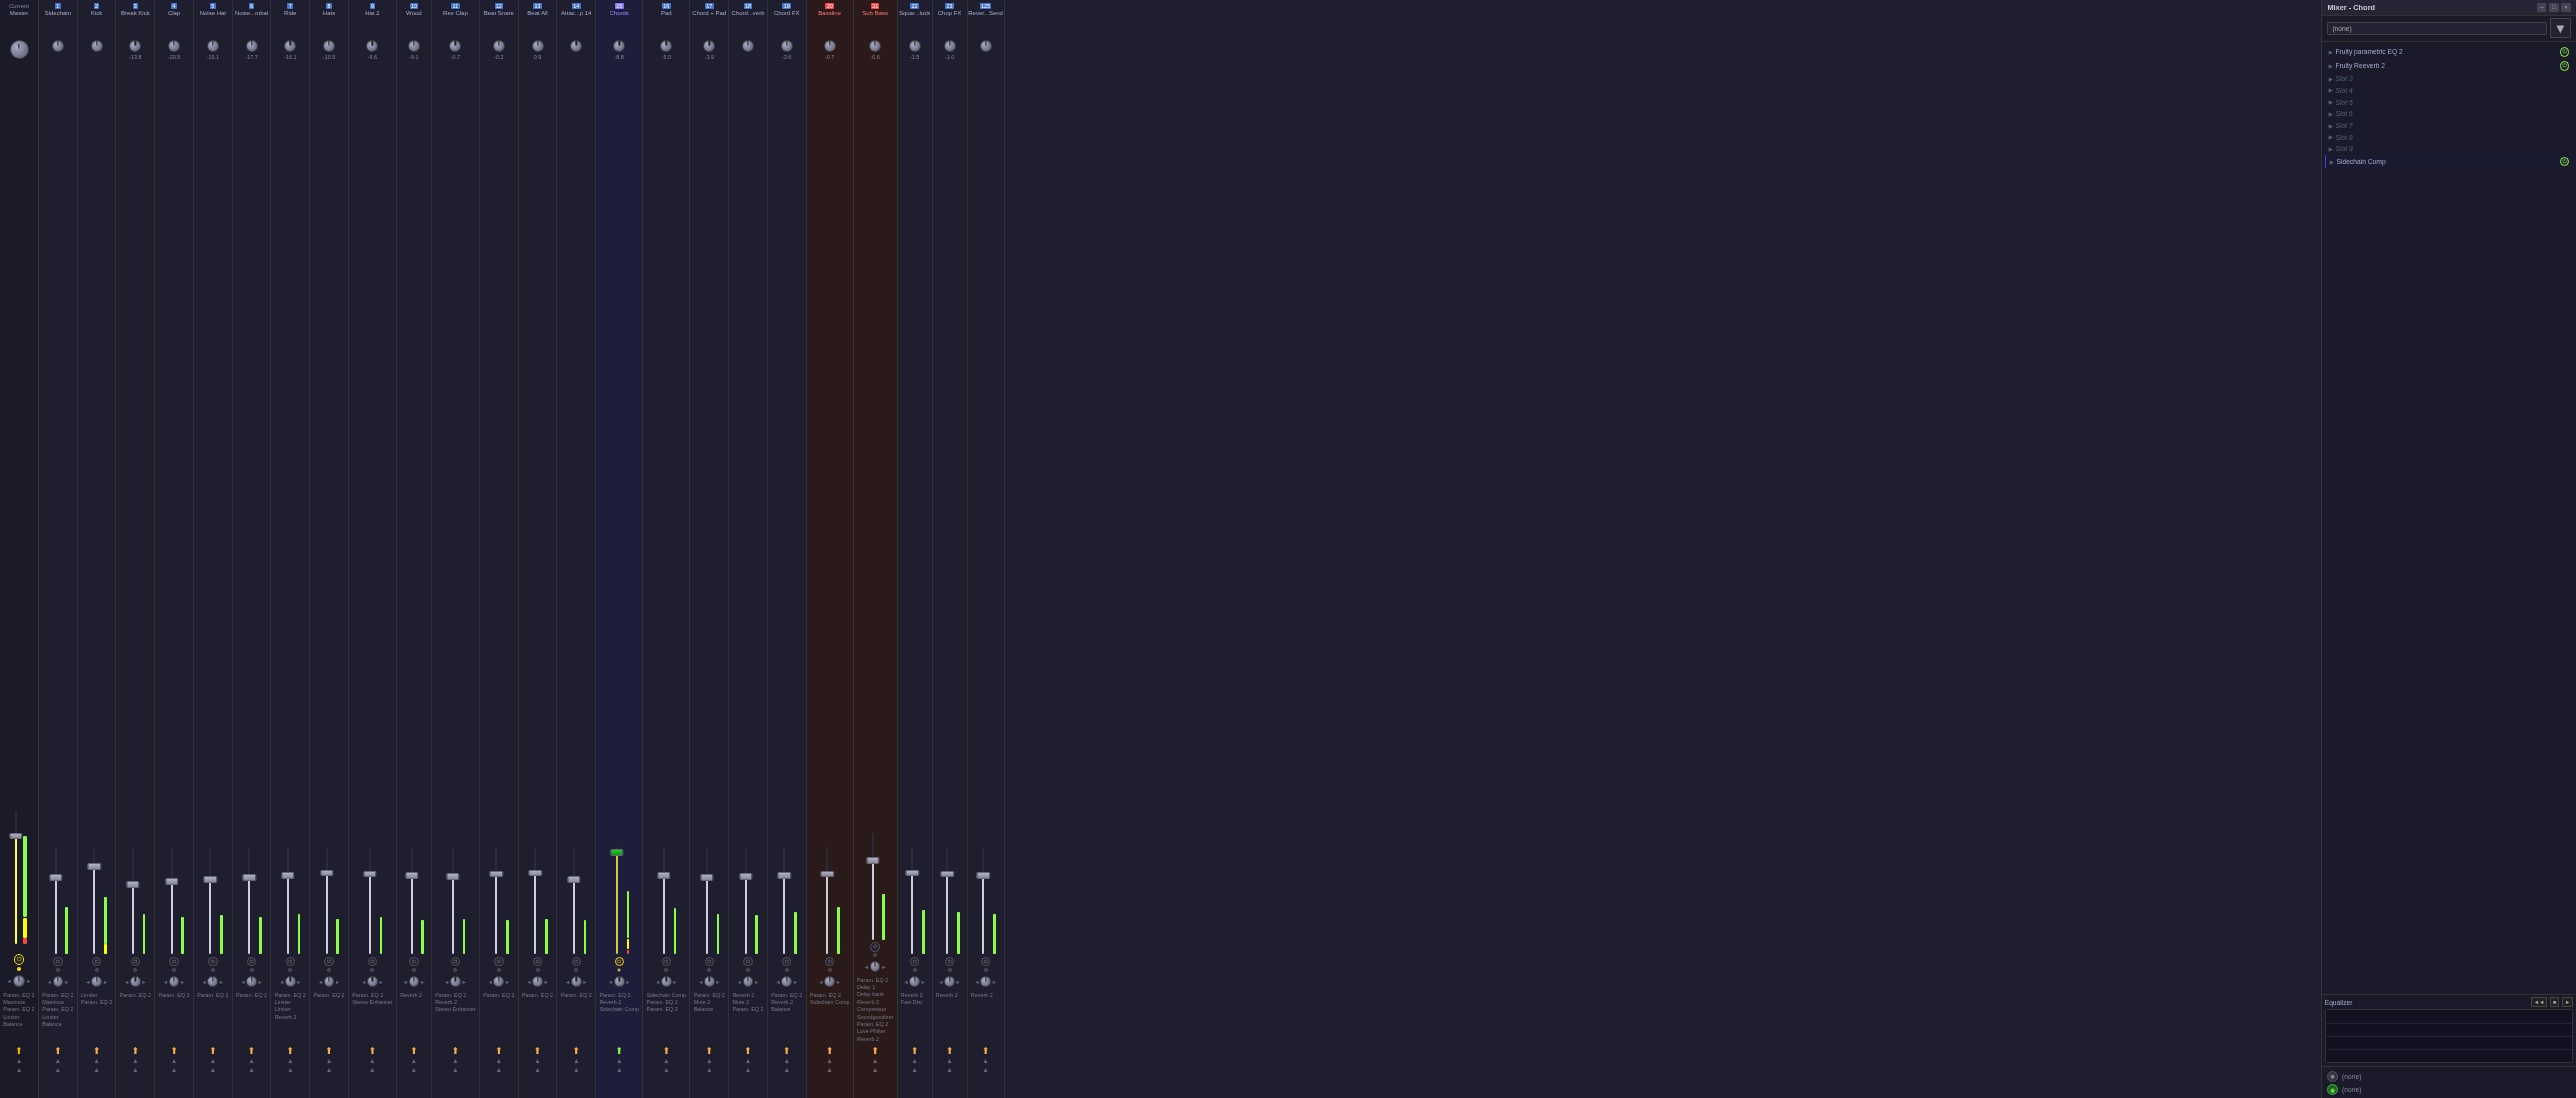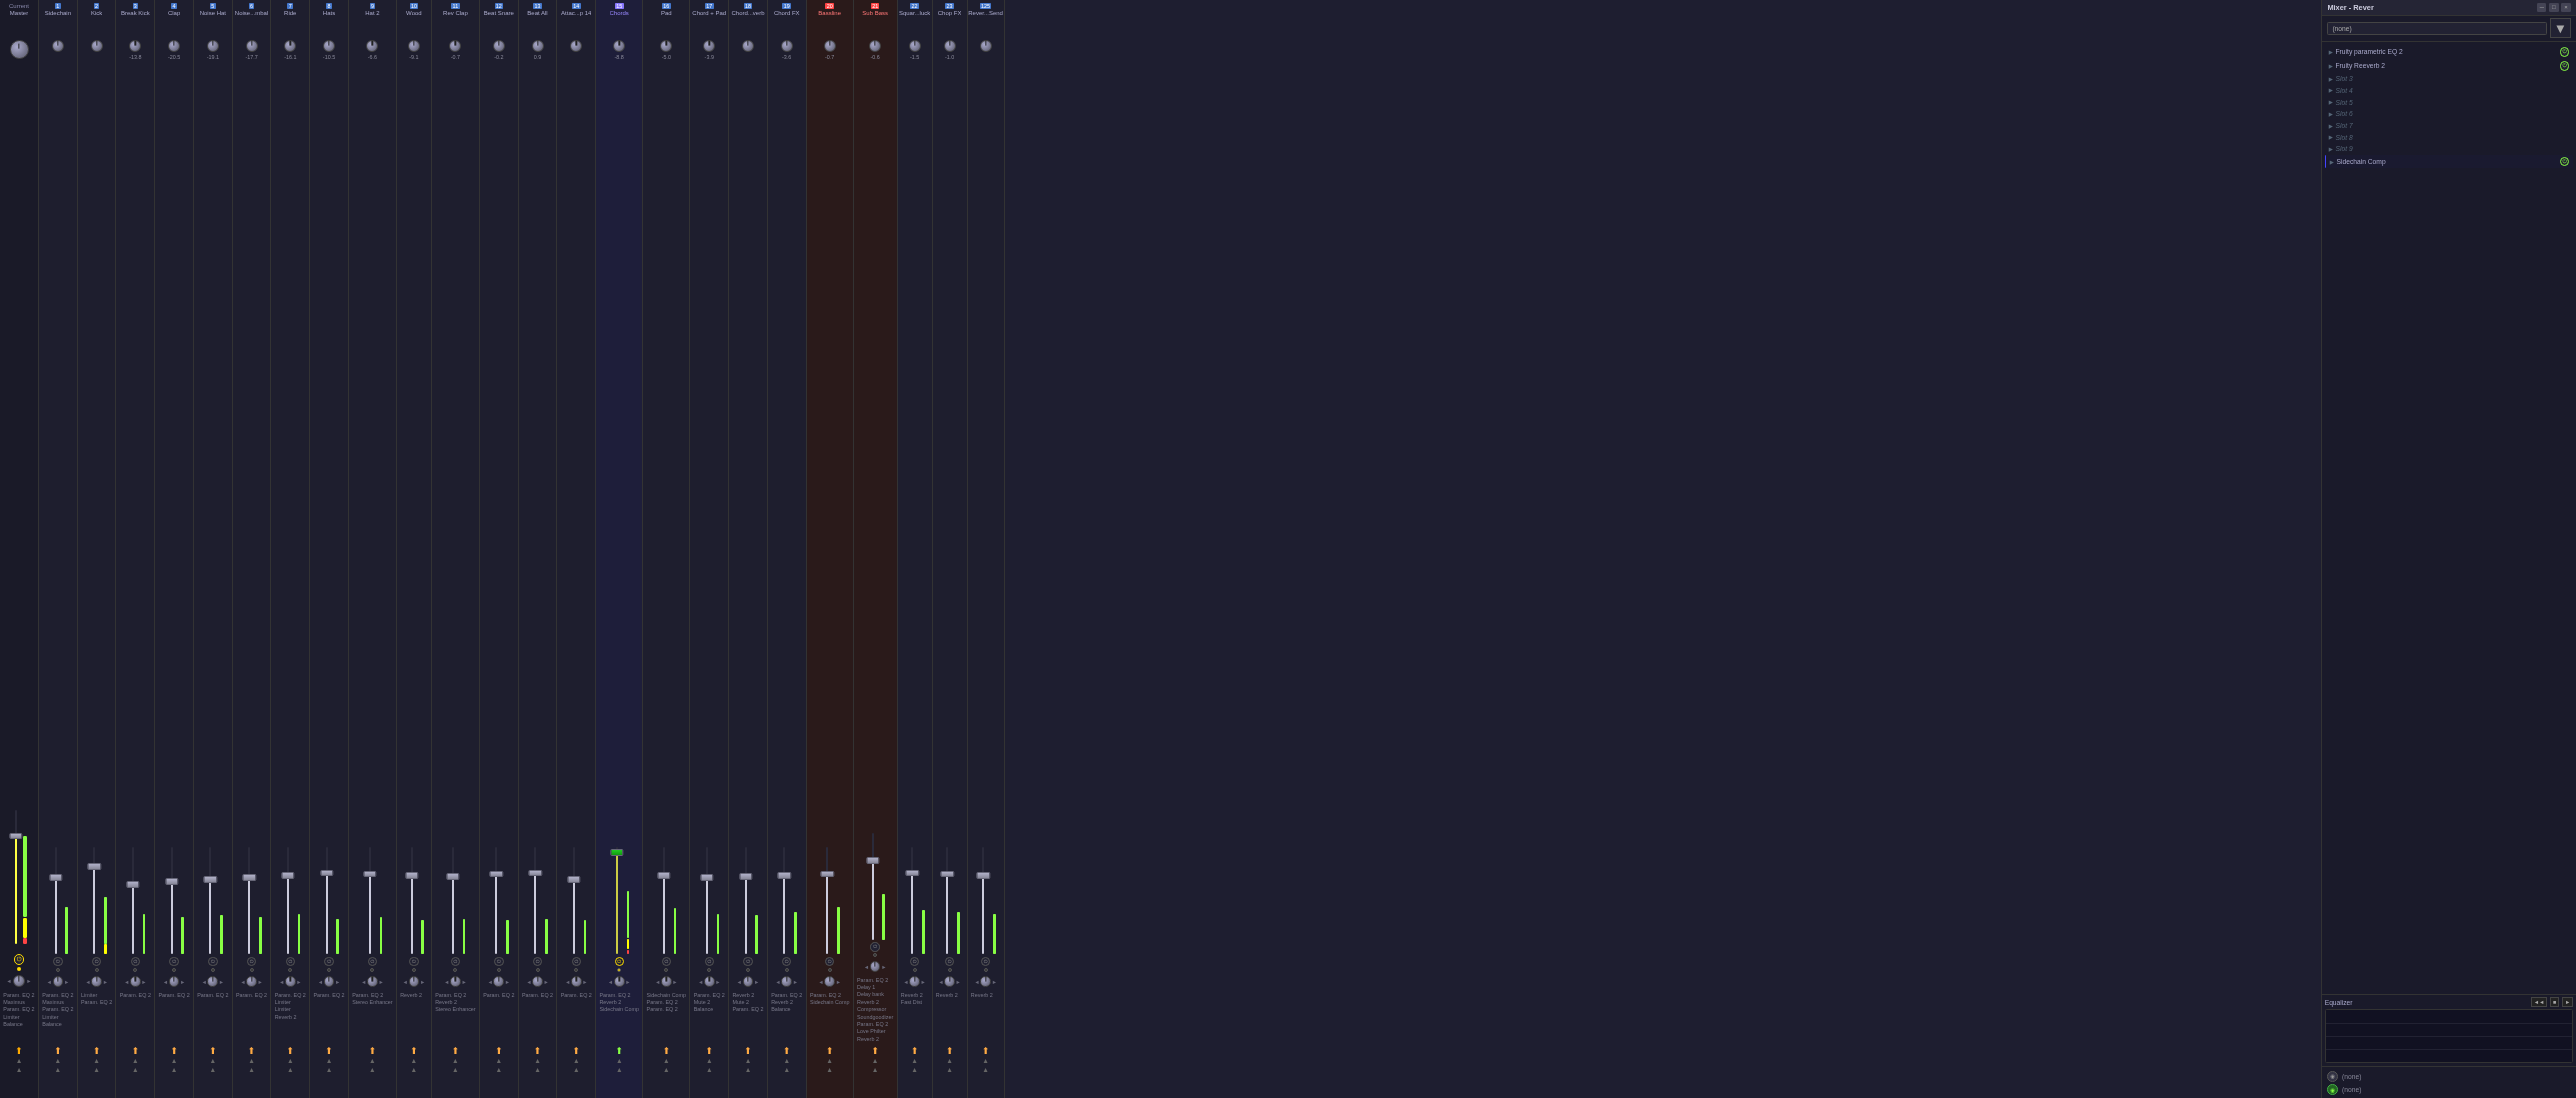--- a/index.html
+++ b/index.html
@@ -1406,21 +1406,21 @@
         <span class="send-arrow">▲</span>
         <span class="send-arrow">▲</span>
       </div>
     </div>
       </div>
   </div>
 </div>
 
 <div class="right-panel">
   <div class="panel-title-bar">
-    <span class="panel-title">Mixer - Rever</span>
+    <span class="panel-title">Mixer - Chord</span>
     <div class="title-controls">
       <button class="title-btn">─</button>
       <button class="title-btn">□</button>
       <button class="title-btn">×</button>
     </div>
   </div>
 
   <div style="padding:2.7px 5.4px;border-bottom:0.7px solid #333;display:flex;align-items:center;gap:2.7px;">
     <div style="flex:1;background:#222233;border:0.7px solid #444;padding:2px 4px;font-size:6.7px;color:#aaa;border-radius:1.3px;cursor:pointer;">(none)</div>
     <button style="background:#222233;border:0.7px solid #444;color:#aaa;padding:1.3px 2.7px;cursor:pointer;">▼</button>

